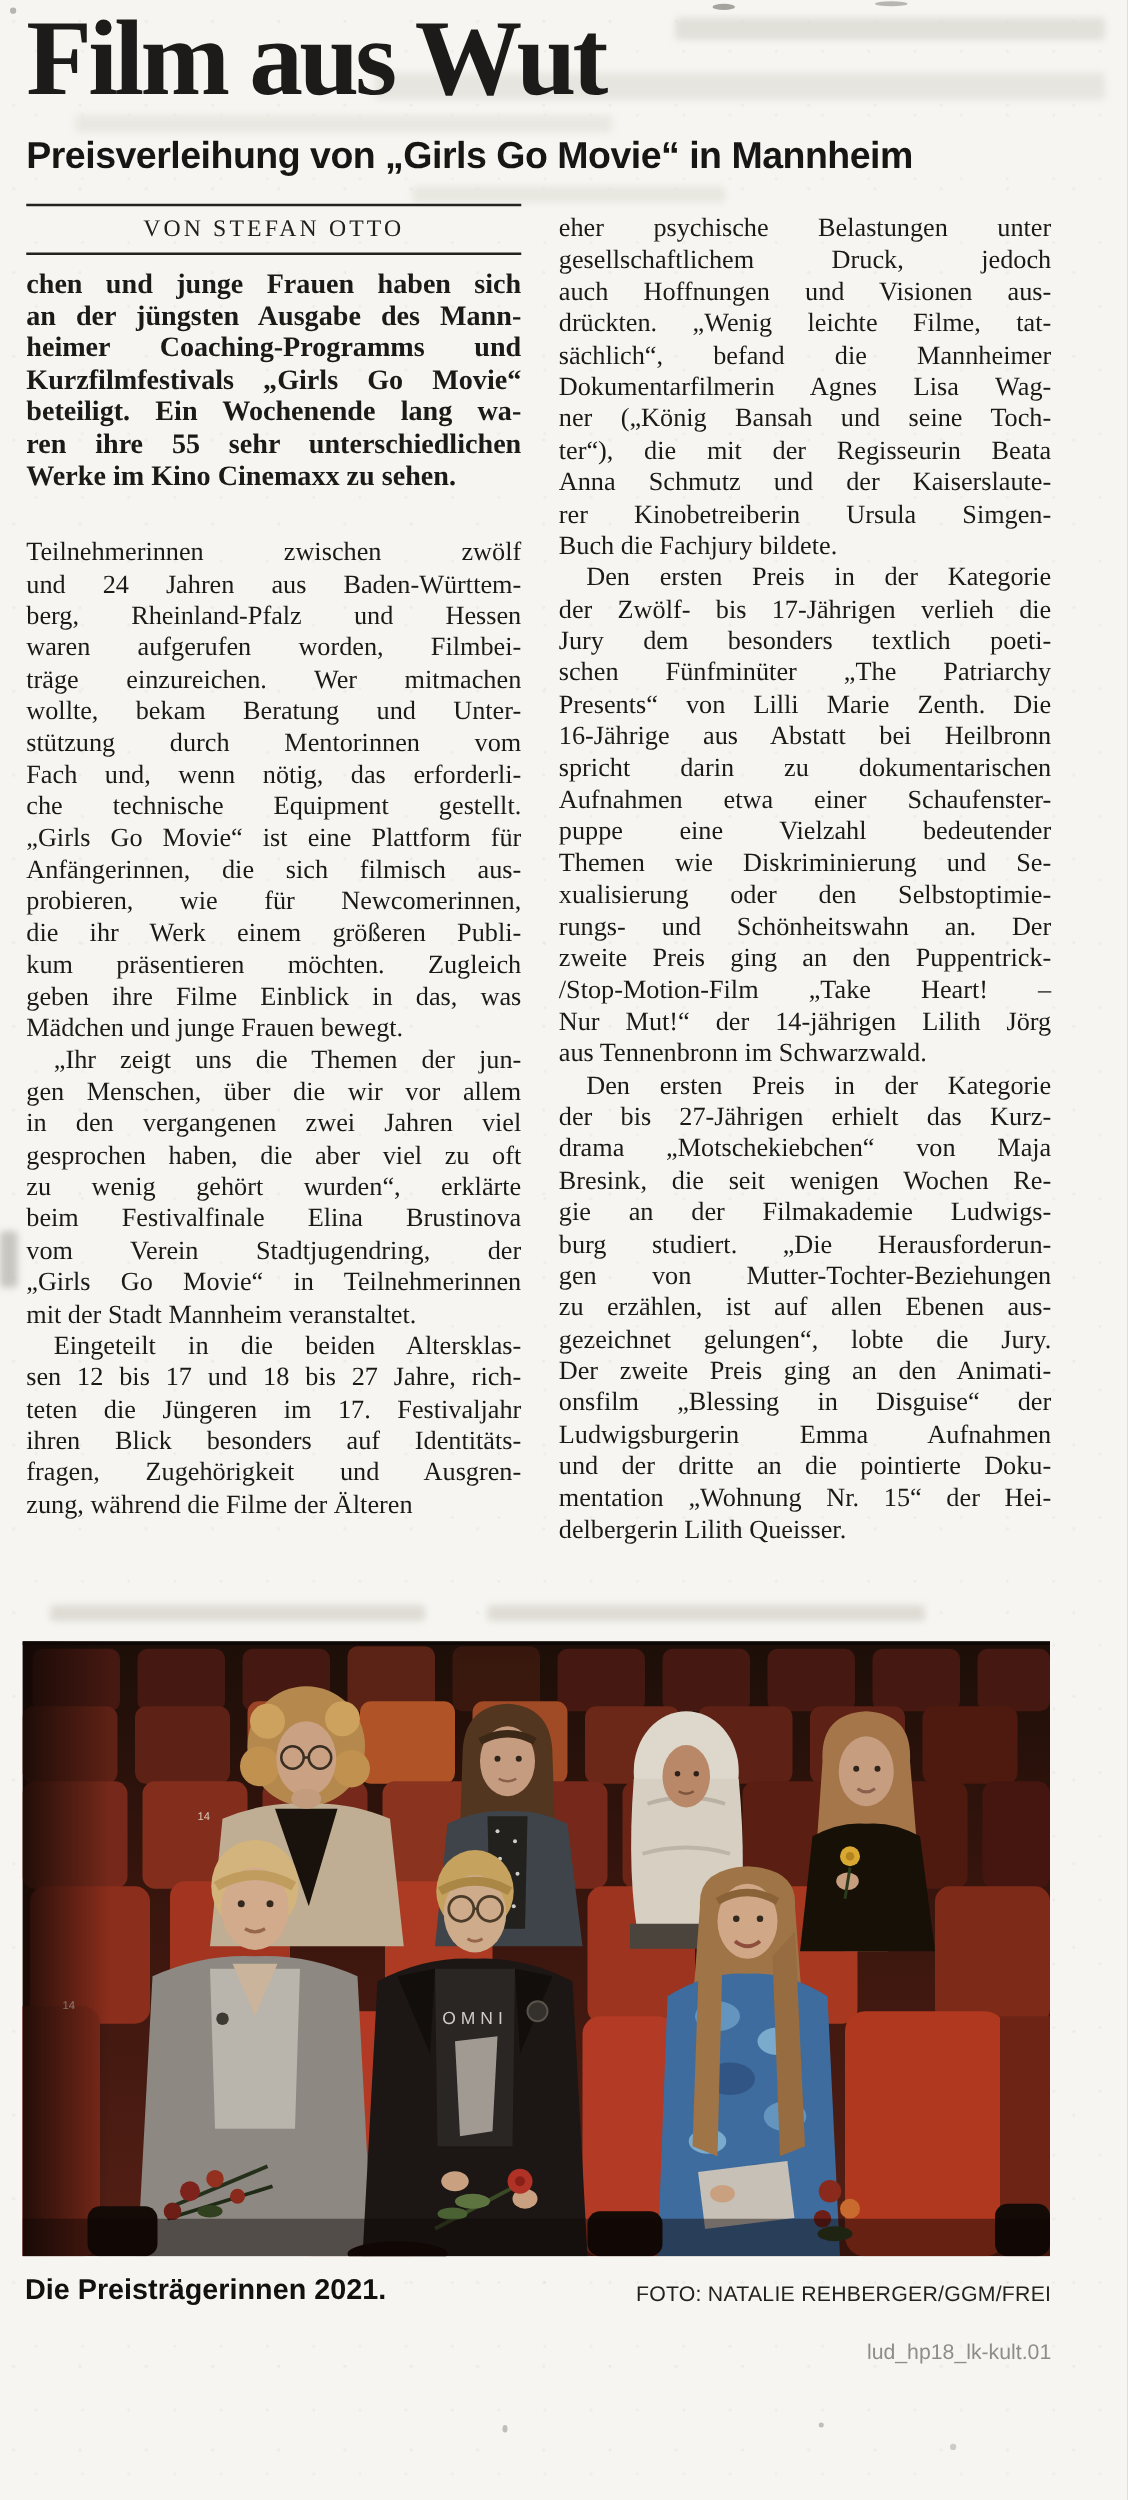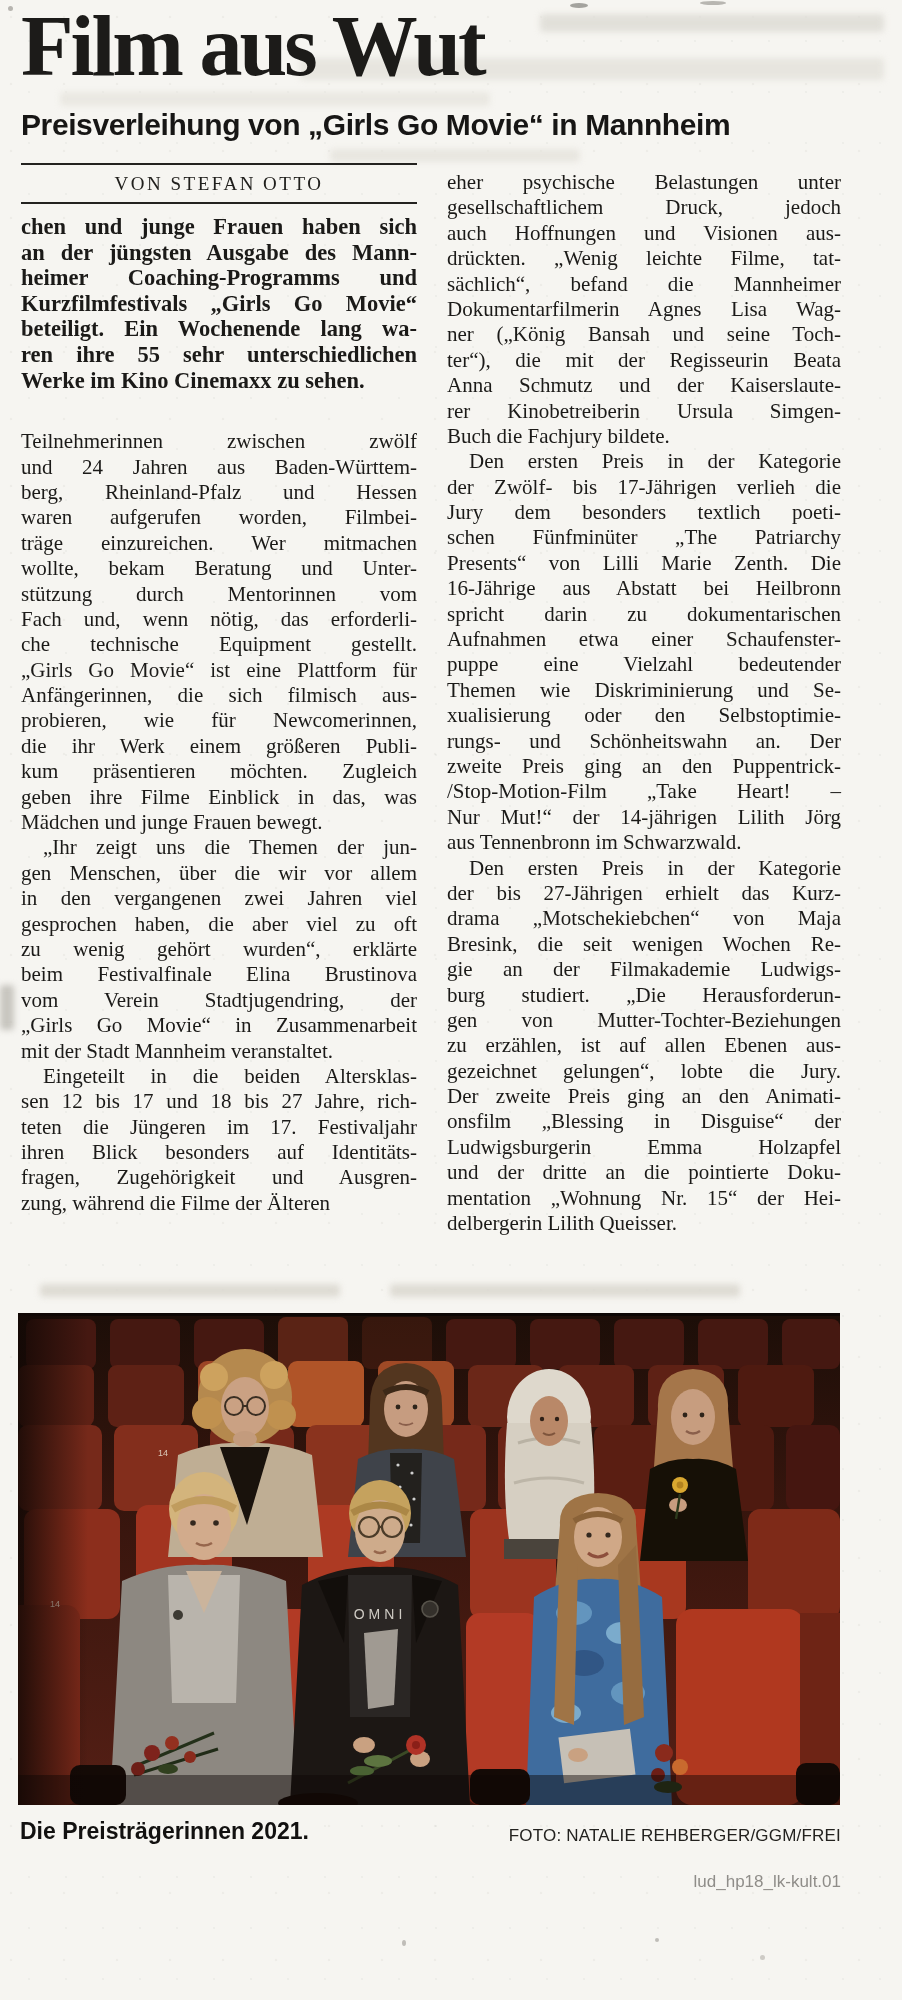--- a/index.html
+++ b/index.html
@@ -121,21 +121,21 @@
           <div class="line last">Mädchen und junge Frauen bewegt.</div>
         </div>
         <div class="para body indent">
           <div class="line">„Ihr zeigt uns die Themen der jun-</div>
           <div class="line">gen Menschen, über die wir vor allem</div>
           <div class="line">in den vergangenen zwei Jahren viel</div>
           <div class="line">gesprochen haben, die aber viel zu oft</div>
           <div class="line">zu wenig gehört wurden“, erklärte</div>
           <div class="line">beim Festivalfinale Elina Brustinova</div>
           <div class="line">vom Verein Stadtjugendring, der</div>
-          <div class="line">„Girls Go Movie“ in Zusammenarbeit</div>
+          <div class="line">„Girls Go Movie“ in Teilnehmerinnen</div>
           <div class="line last">mit der Stadt Mannheim veranstaltet.</div>
         </div>
         <div class="para body indent">
           <div class="line">Eingeteilt in die beiden Altersklas-</div>
           <div class="line">sen 12 bis 17 und 18 bis 27 Jahre, rich-</div>
           <div class="line">teten die Jüngeren im 17. Festivaljahr</div>
           <div class="line">ihren Blick besonders auf Identitäts-</div>
           <div class="line">fragen, Zugehörigkeit und Ausgren-</div>
           <div class="line last">zung, während die Filme der Älteren</div>
         </div>
@@ -180,21 +180,21 @@
           <div class="line">der bis 27-Jährigen erhielt das Kurz-</div>
           <div class="line">drama „Motschekiebchen“ von Maja</div>
           <div class="line">Bresink, die seit wenigen Wochen Re-</div>
           <div class="line">gie an der Filmakademie Ludwigs-</div>
           <div class="line">burg studiert. „Die Herausforderun-</div>
           <div class="line">gen von Mutter-Tochter-Beziehungen</div>
           <div class="line">zu erzählen, ist auf allen Ebenen aus-</div>
           <div class="line">gezeichnet gelungen“, lobte die Jury.</div>
           <div class="line">Der zweite Preis ging an den Animati-</div>
           <div class="line">onsfilm „Blessing in Disguise“ der</div>
-          <div class="line">Ludwigsburgerin Emma Holzapfel</div>
+          <div class="line">Ludwigsburgerin Emma Aufnahmen</div>
           <div class="line">und der dritte an die pointierte Doku-</div>
           <div class="line">mentation „Wohnung Nr. 15“ der Hei-</div>
           <div class="line last">delbergerin Lilith Queisser.</div>
         </div>
       </div>
   </div>
 
   <svg class="photo" viewBox="0 0 822 492" preserveAspectRatio="none">
     <defs>
       <linearGradient id="wall" x1="0" y1="0" x2="0" y2="1">

